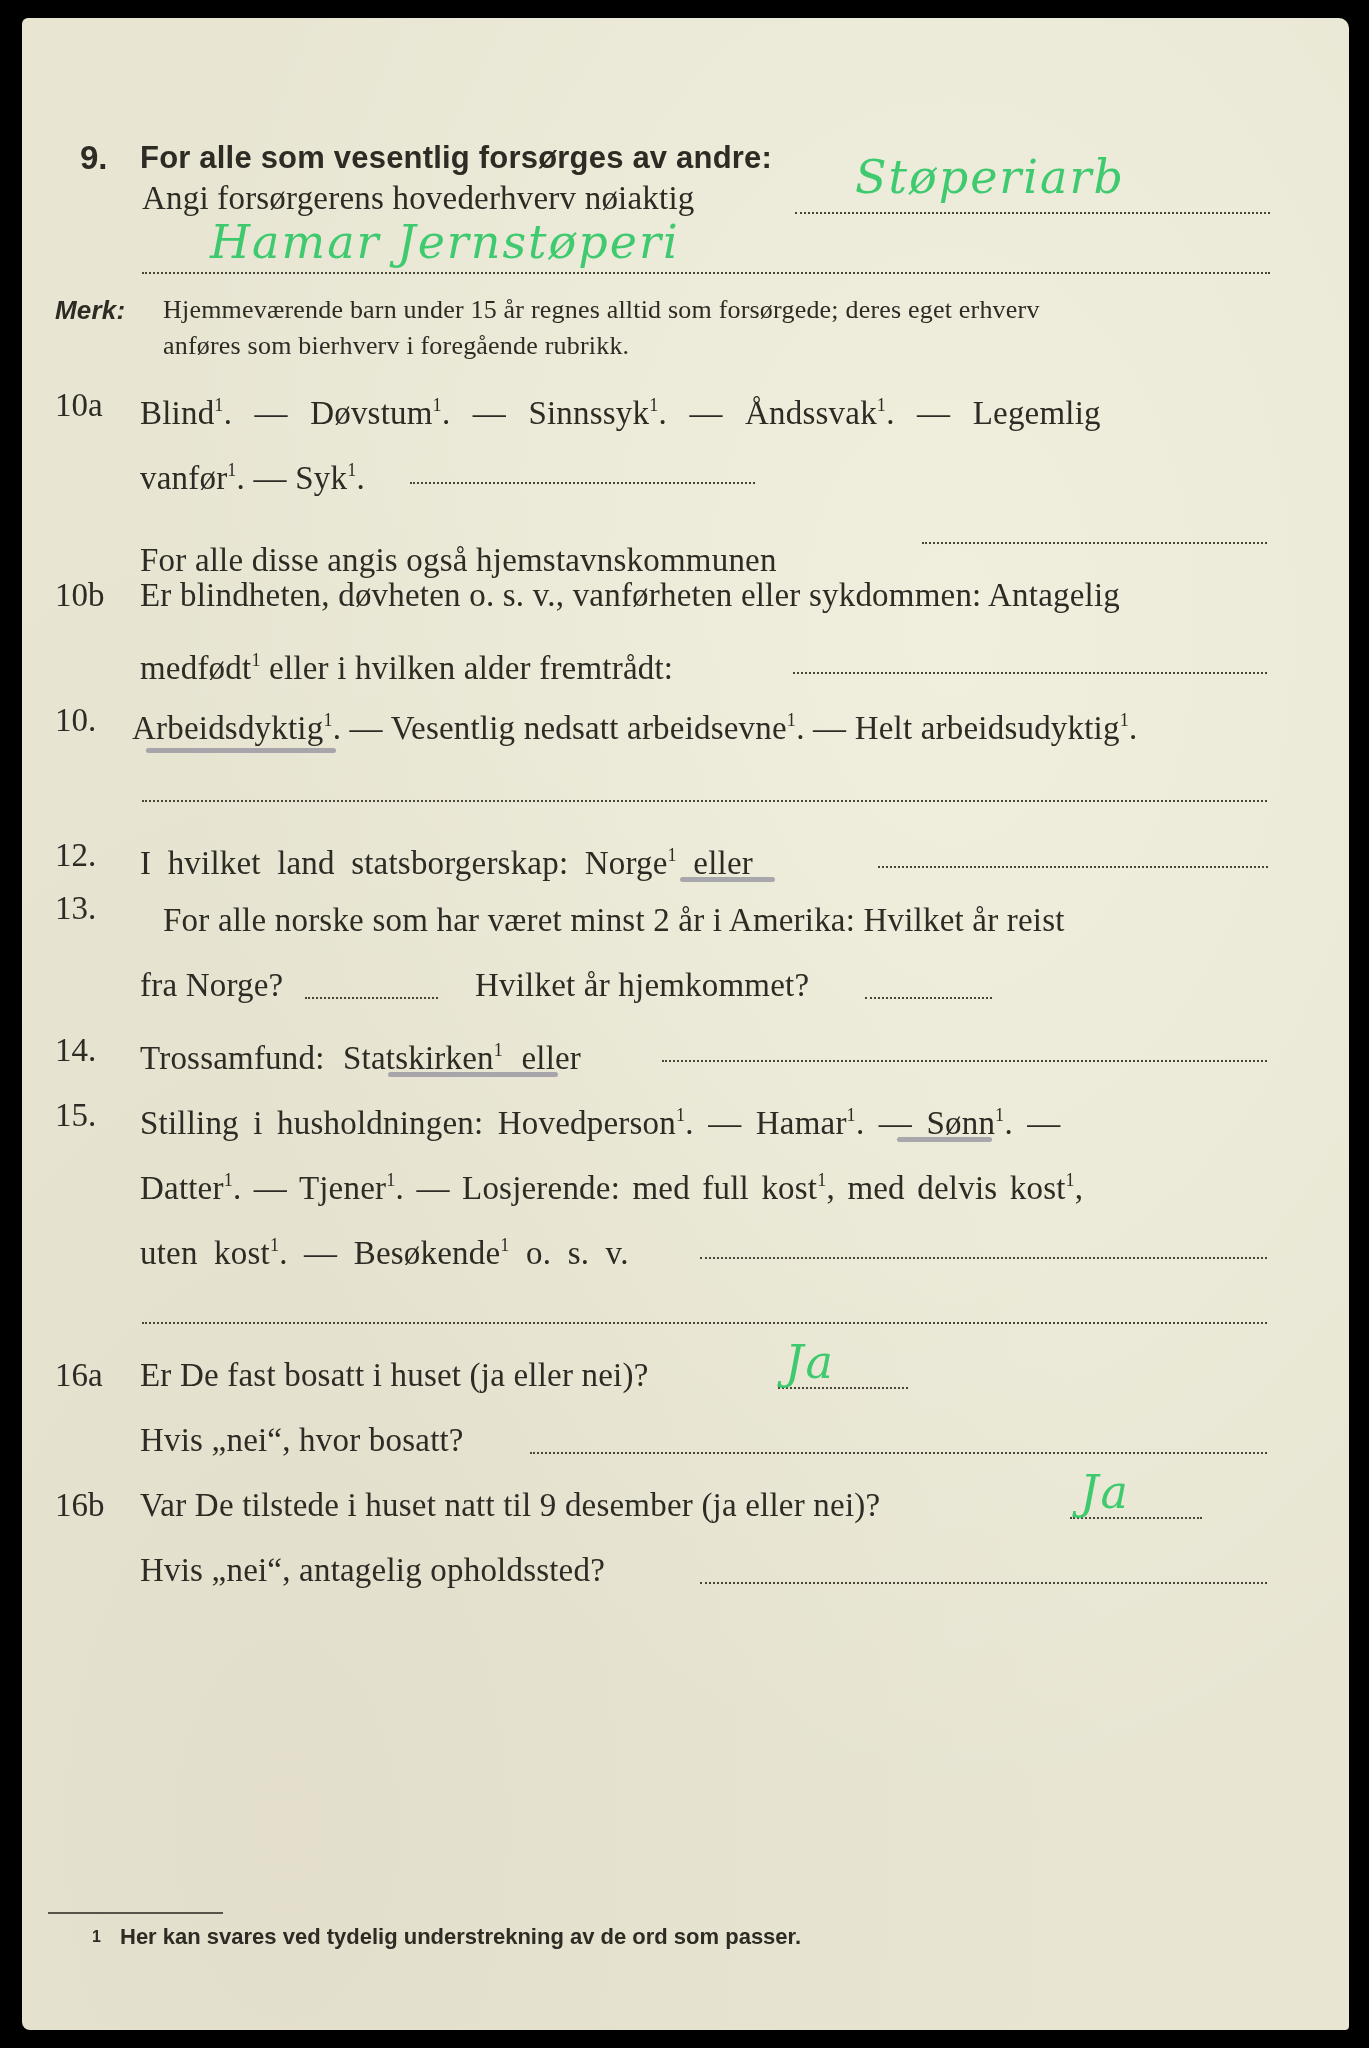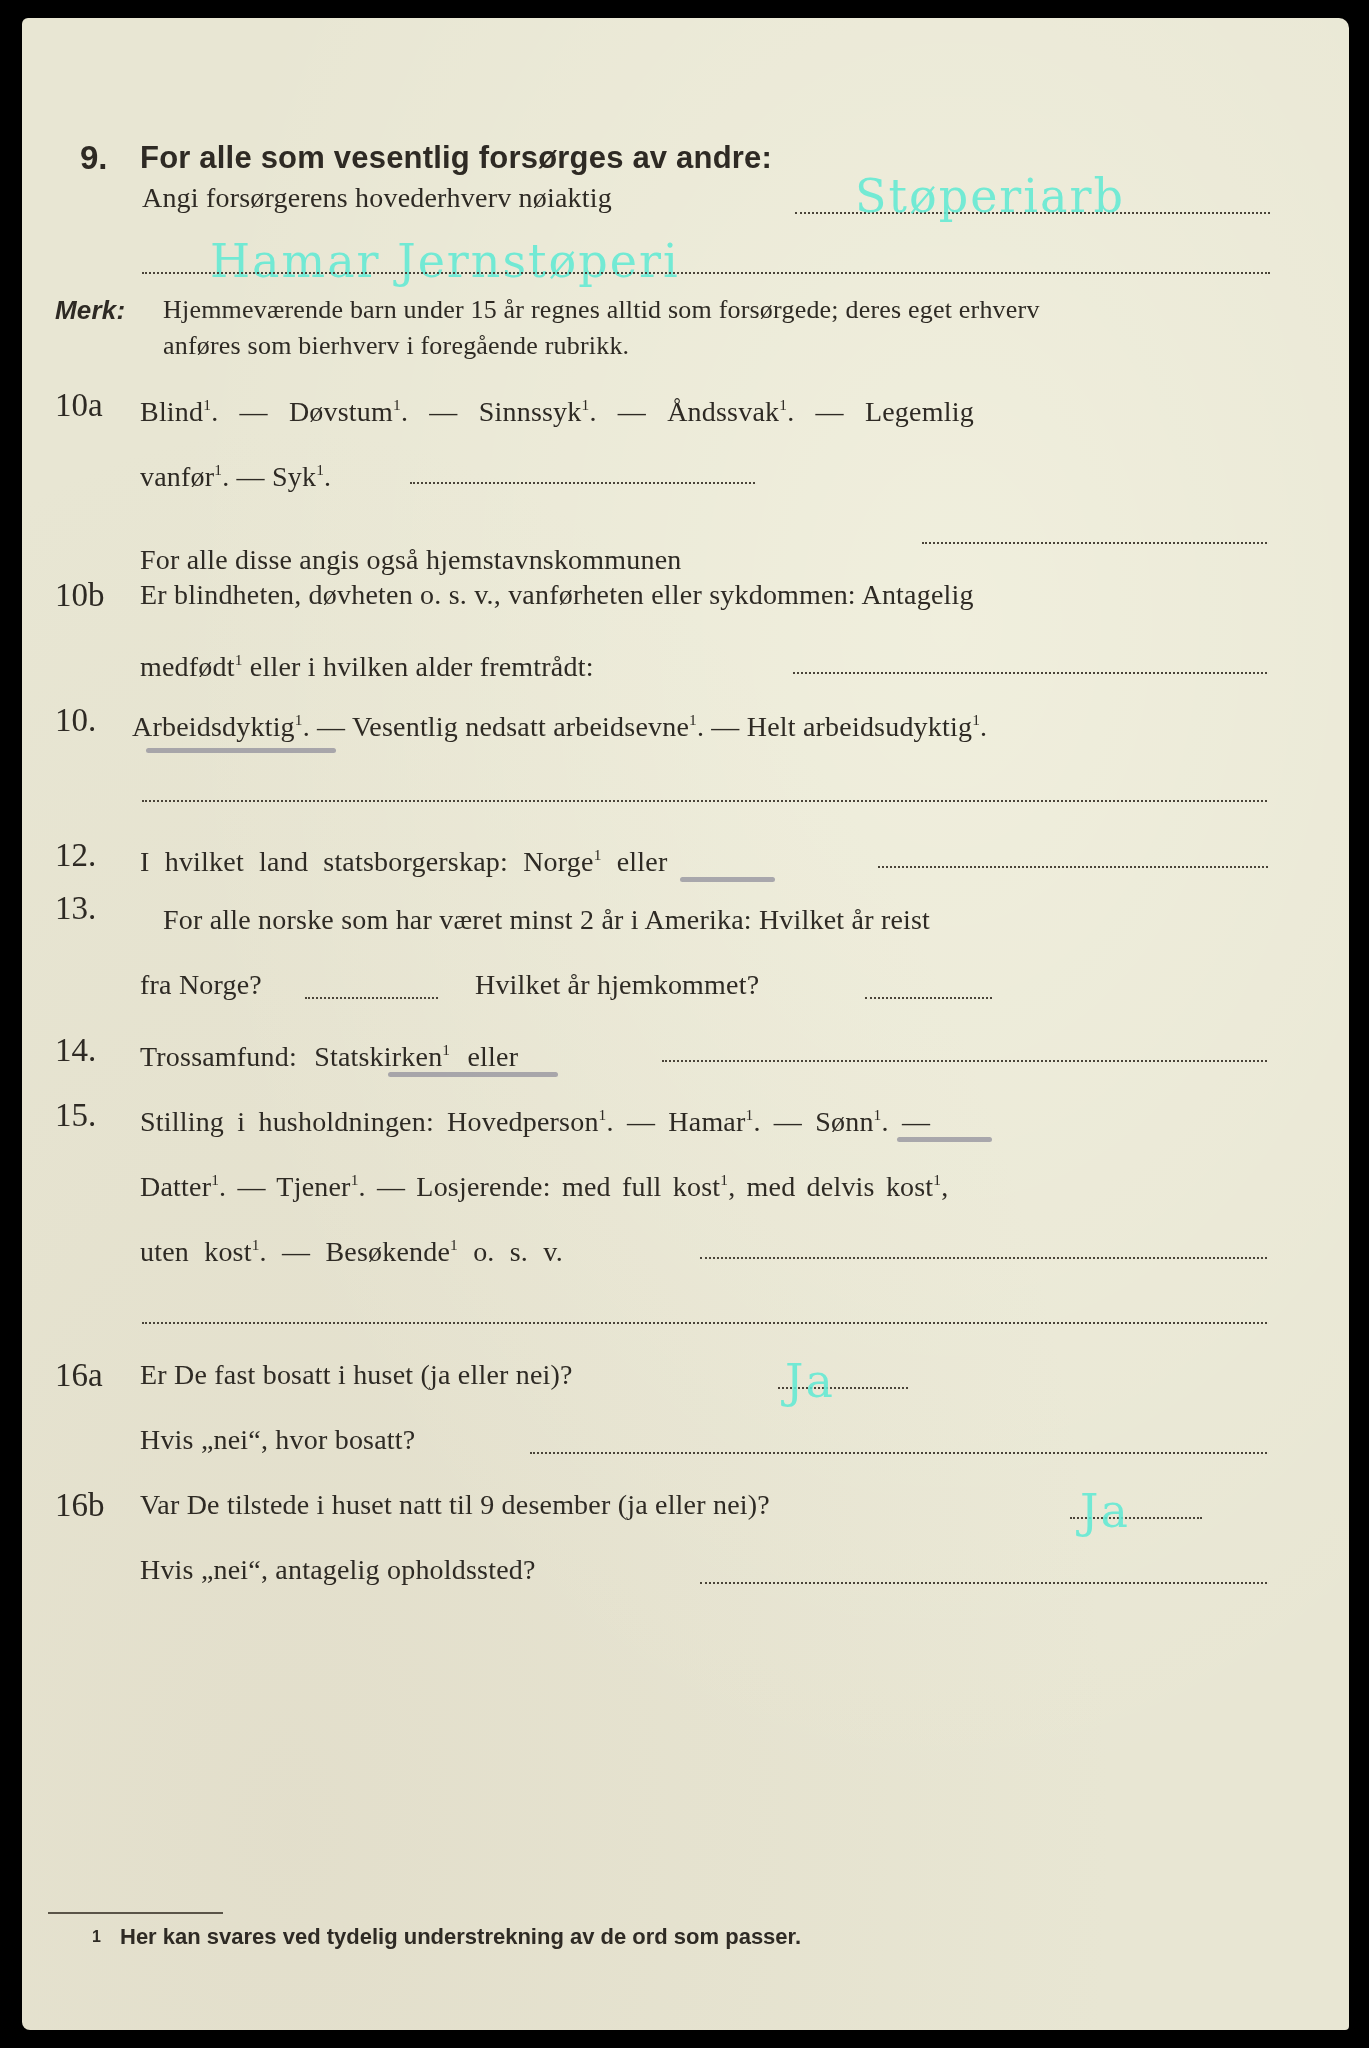--- a/index.html
+++ b/index.html
@@ -2,28 +2,28 @@
 <html><head>
 <meta charset="utf-8">
 <style>
   html, body { margin:0; padding:0; }
   body { width:1369px; height:2048px; background:#000; position:relative; overflow:hidden;
          font-family:"Liberation Serif","DejaVu Serif",serif; color:#2e2a24; }
   .paper { position:absolute; left:22px; top:18px; width:1327px; height:2012px;
            background:#e8e6d3; border-radius:6px 10px 4px 8px;
            background-image: radial-gradient(ellipse at 70% 30%, rgba(255,255,240,0.35), rgba(0,0,0,0) 60%),
                              radial-gradient(ellipse at 20% 90%, rgba(210,200,180,0.25), rgba(0,0,0,0) 55%); }
-  .line { position:absolute; font-size:28px; letter-spacing:0.2px; white-space:nowrap; line-height:40px; }
+  .line { position:absolute; font-size:33px; letter-spacing:0.2px; white-space:nowrap; line-height:40px; }
   .num { position:absolute; font-size:33px; line-height:40px; }
   .bold { font-weight:bold; font-family:"Liberation Sans","DejaVu Sans",sans-serif; font-stretch:condensed; }
   .small { font-size:26px; }
   .dots { position:absolute; height:0; border-bottom:2px dotted #4a4439; }
   sup { font-size:0.55em; vertical-align:0.7em; }
-  .hand { position:absolute; font-family:"DejaVu Serif",serif; color:#5eead4;
-          font-size:46px; white-space:nowrap; letter-spacing:2px; opacity:0.85;margin-top:19px; }
+  .hand { position:absolute; font-family:"DejaVu Serif",serif; font-style:italic; color:#22c55e;
+          font-size:46px; white-space:nowrap; letter-spacing:2px; opacity:0.85; }
   .uline { position:absolute; height:5px; background:#8c8a98; border-radius:3px; opacity:0.7; }
   .foot { position:absolute; font-size:22px; font-weight:bold; font-family:"Liberation Sans",sans-serif; }
   .rule { position:absolute; height:0; border-bottom:2px solid #5a5448; }
 </style>
 </head>
 <body>
 
 <div class="paper"></div>
 
 <span class="num bold" style="left:80px;top:138px;">9.</span>

